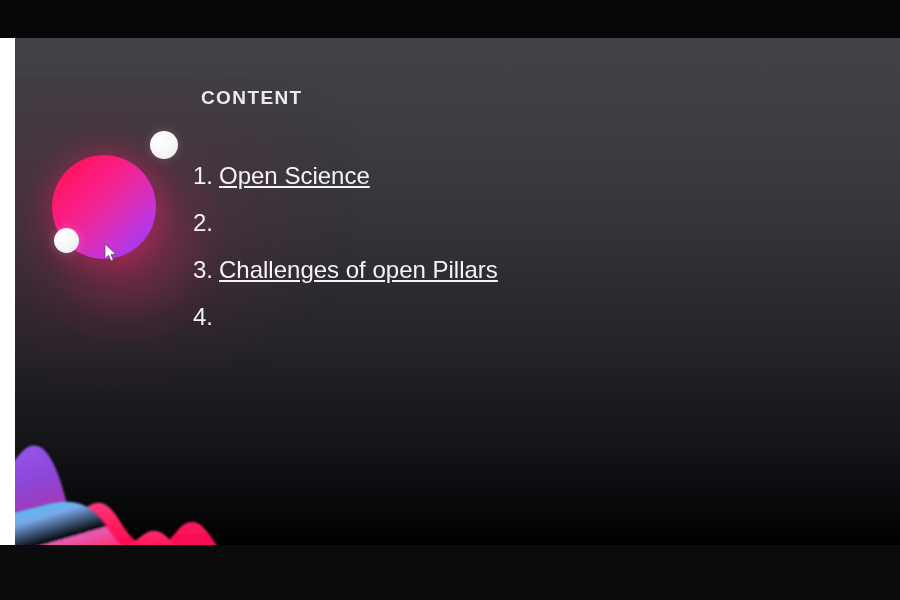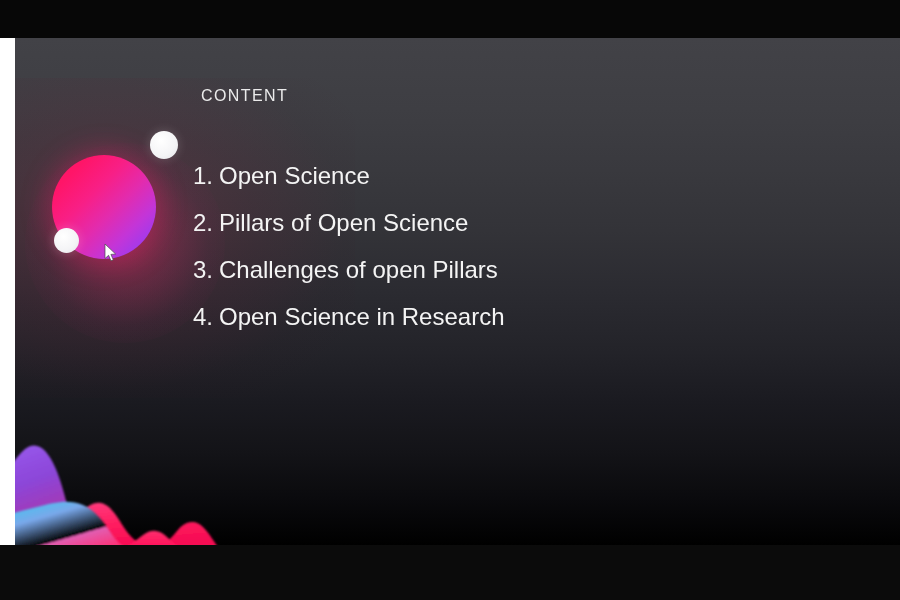--- a/index.html
+++ b/index.html
@@ -127,24 +127,24 @@
     width: 25px;
     height: 25px;
     box-shadow: 0 0 9px 2px rgba(255,255,255,0.14);
   }
 
   
   .heading {
     position: absolute;
     left: 186px;
     top: 49px;
-    font-size: 16px;
+    font-size: 19px;
     letter-spacing: 1.4px;
     color: #ebebeb;
-    font-weight: 400;
+    font-weight: 700;
     white-space: nowrap;
   }
 
   
   .toc {
     position: absolute;
     left: 178px;
     top: 124px;
     width: 600px;
     margin: 0;
@@ -159,20 +159,21 @@
     font-size: 24px;
     font-weight: 400;
     white-space: nowrap;
   }
   .toc-num {
     min-width: 26px;
     color: #f2f2f2;
   }
   .toc-label {
     color: #f4f4f4;
+    text-decoration: underline;
   }
 
   
   .waves {
     position: absolute;
     left: -16px;
     bottom: -4px;
     width: 230px;
     height: 130px;
     pointer-events: none;
@@ -207,29 +208,27 @@
 
     <div class="heading">CONTENT</div>
 
     <ul class="toc">
       <li class="toc-item">
         <span class="toc-num">1.</span>
         <span class="toc-label">Open Science</span>
       </li>
       <li class="toc-item">
         <span class="toc-num">2.</span>
-        <span class="toc-label">Pillars of Open Science</span>
       </li>
       <li class="toc-item">
         <span class="toc-num">3.</span>
         <span class="toc-label">Challenges of open Pillars</span>
       </li>
       <li class="toc-item">
         <span class="toc-num">4.</span>
-        <span class="toc-label">Open Science in Research</span>
       </li>
     </ul>
 
     <svg class="waves" viewBox="0 0 230 130" preserveAspectRatio="none">
       <defs>
         <linearGradient id="gPurple" x1="0" y1="0" x2="0.3" y2="1">
           <stop offset="0%" stop-color="#9a5cf0"></stop>
           <stop offset="45%" stop-color="#8c46d8"></stop>
           <stop offset="100%" stop-color="#b52f9a"></stop>
         </linearGradient>

